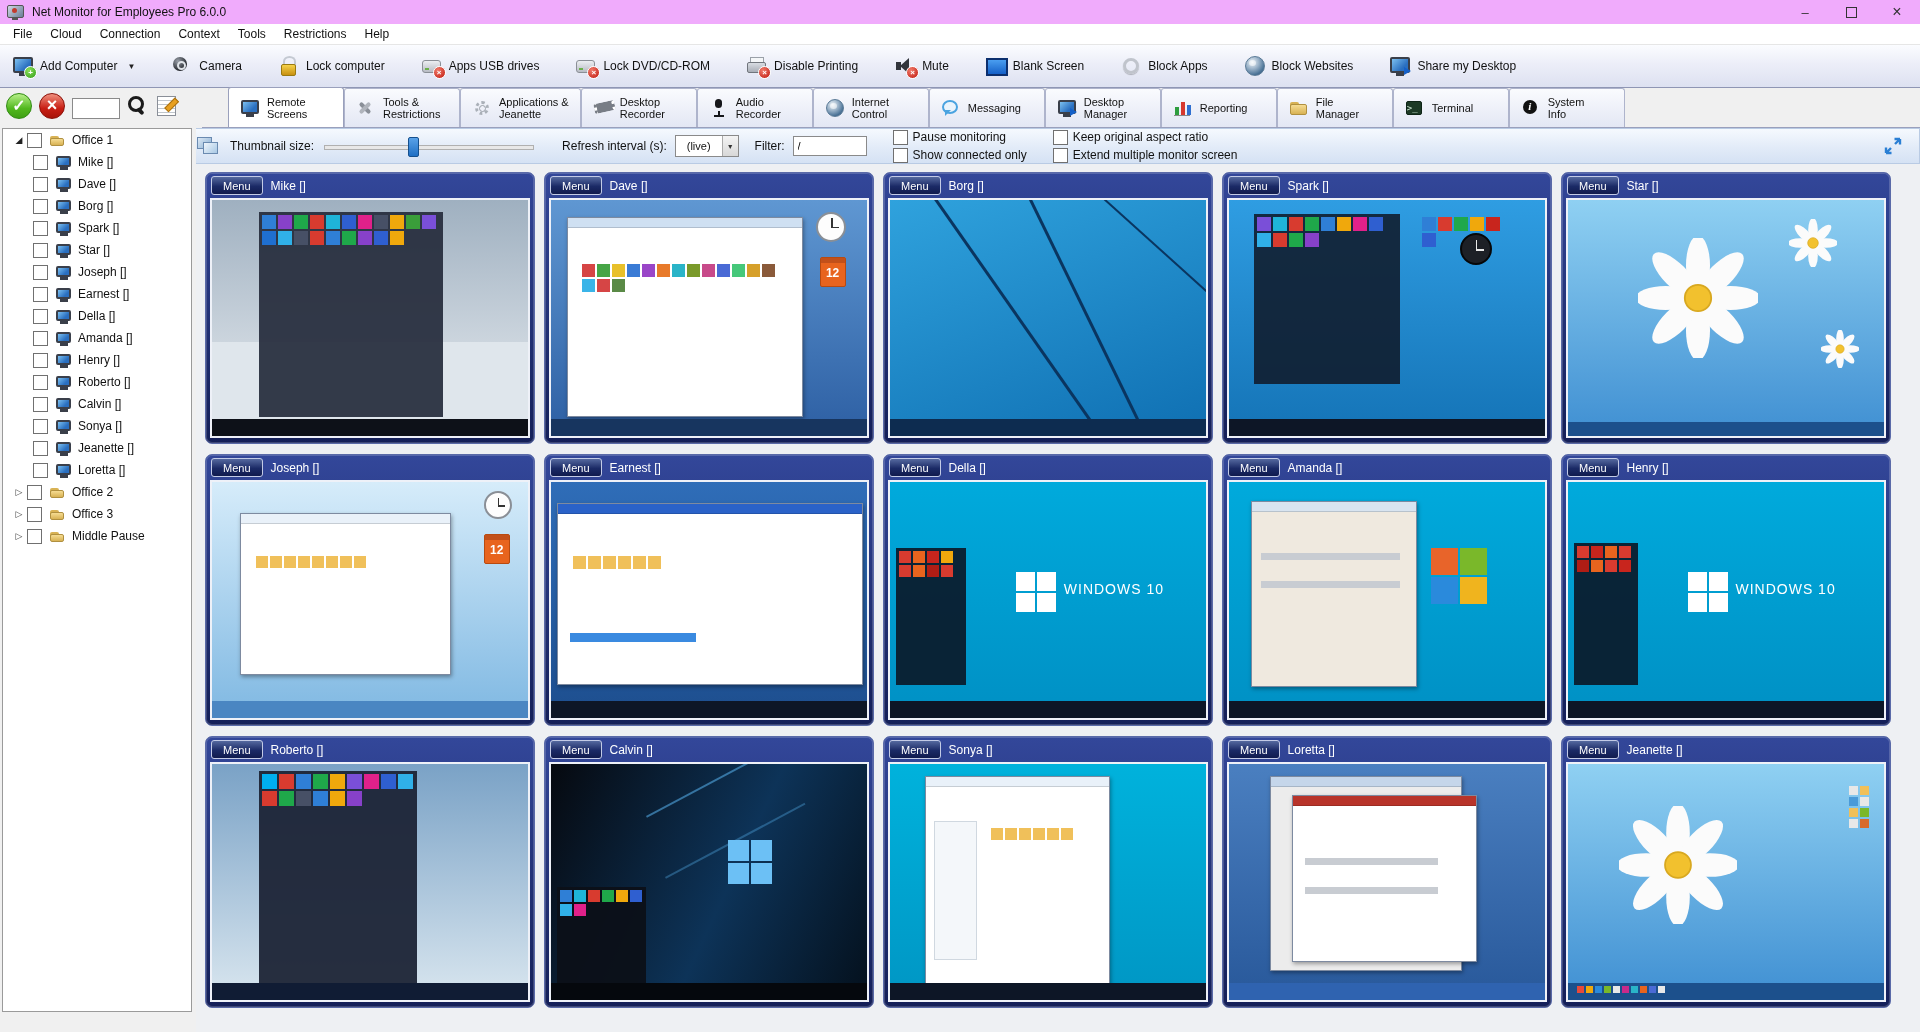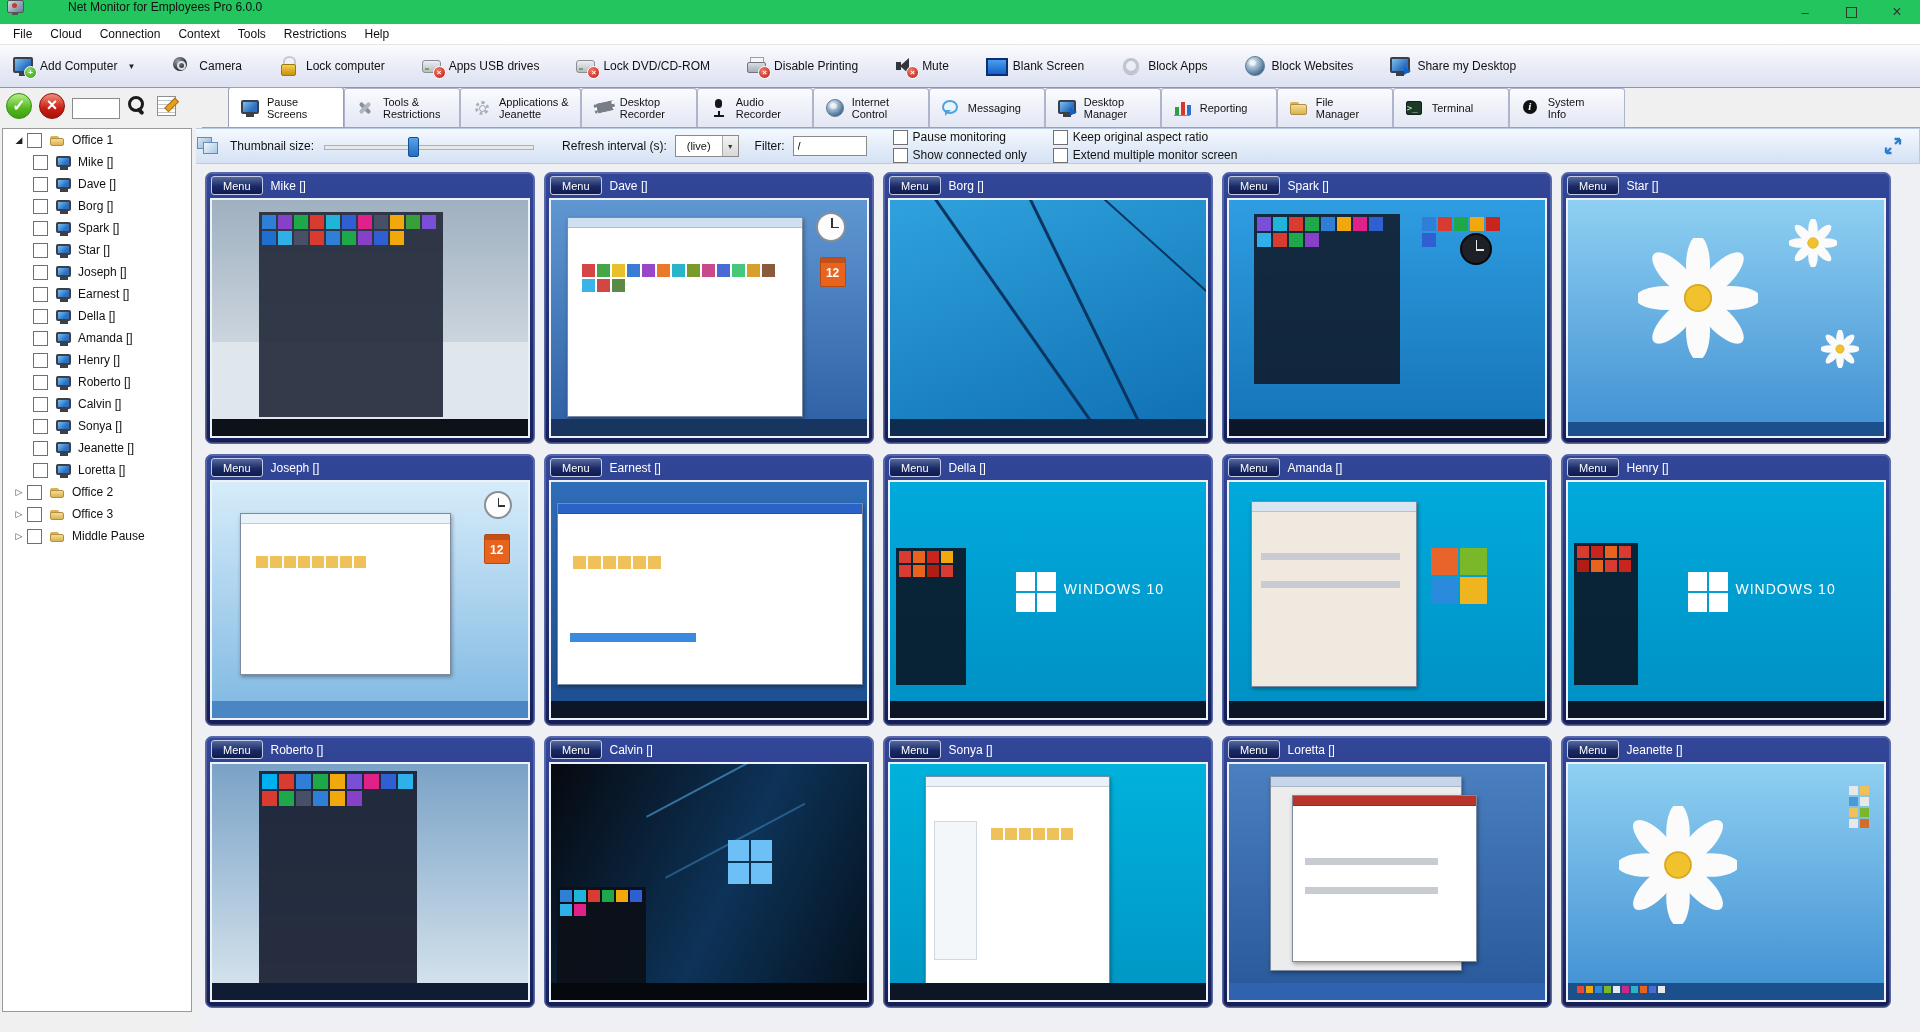--- a/index.html
+++ b/index.html
@@ -1,20 +1,20 @@
 <!DOCTYPE html>
 <html style="--frame-top: #33479a; --frame-bottom: #141f58;"><head>
 <meta charset="utf-8">
 <style>
   html,body{margin:0;padding:0;width:1920px;height:1032px;overflow:hidden;
     font-family:"Liberation Sans",sans-serif;background:#f0f0f0;-webkit-font-smoothing:antialiased;}
   .window{position:relative;width:1920px;height:1032px;background:#f0f0f0;display:flex;flex-direction:column;}
 
   
-  .titlebar{height:24px;background:#22c55e;display:flex;align-items:flex-start;flex:0 0 auto;gap:36px;}
+  .titlebar{height:24px;background:#f0abfc;display:flex;align-items:center;flex:0 0 auto;}
   .apptitle{font-size:12px;color:#111;margin-left:8px;}
   .wincontrols{margin-left:auto;display:flex;height:100%;}
   .wc{width:46px;height:100%;display:flex;align-items:center;justify-content:center;font-size:13px;color:#333;cursor:default;}
   .wc .rest{width:9px;height:9px;border:1px solid #333;}
   .appicon{width:17px;height:15px;margin-left:7px;position:relative;flex:0 0 auto;}
   .appicon .s{position:absolute;left:0;top:0;width:15px;height:11px;border:1px solid #555;border-radius:2px;background:linear-gradient(135deg,#cfd8e4,#6a7d96);}
   .appicon .d{position:absolute;left:5px;top:3px;width:5px;height:5px;border-radius:50%;background:#c23b2e;}
   .appicon .b{position:absolute;left:5px;bottom:0;width:6px;height:2px;background:#555;}
 
   
@@ -217,21 +217,21 @@
         <span><span class="ic ic-magnifier" style="width: 22px; height: 22px; display: inline-block;"><div style="left: 1px; top: 1px; width: 10px; height: 10px; border-radius: 50%; border: 3px solid rgb(26, 26, 26); position: absolute;"></div><div style="left: 12px; top: 12px; width: 8px; height: 3.5px; background: rgb(26, 26, 26); border-radius: 2px; transform: rotate(45deg); transform-origin: 0px 0px; position: absolute;"></div></span></span>
         <span><span class="ic ic-pad" style="width: 24px; height: 24px; display: inline-block;"><div style="left: 1px; top: 2px; width: 17px; height: 18px; background: repeating-linear-gradient(transparent 0px, transparent 3px, rgb(192, 198, 204) 3px, rgb(192, 198, 204) 4px) rgb(255, 255, 255); border: 1px solid rgb(138, 143, 152); position: absolute;"></div><div style="left: 8px; top: 8px; width: 13px; height: 3.5px; background: rgb(232, 160, 32); border: 1px solid rgb(168, 112, 16); transform: rotate(-45deg); position: absolute;"></div></span></span>
       </div>
     <div class="tabzone" id="tabzone">
         <div class="tab sel">
           <span class="ic ic-monitor" style="width: 20px; height: 20px; display: inline-block;">
             <div style="left: 1px; top: 2px; width: 14px; height: 10px; border: 2px solid rgb(58, 63, 74); border-radius: 2px; background: linear-gradient(135deg, rgb(124, 192, 240) 0%, rgb(42, 111, 192) 70%); position: absolute;"></div>
             <div style="left: 6px; bottom: 1px; width: 8px; height: 3px; background: rgb(58, 63, 74); position: absolute;"></div>
           </span>
           <div class="tlines">
-            <span>Pause</span>
+            <span>Remote</span>
             <span>Screens</span>
           </div>
         </div>
         <div class="tab">
           <span class="ic ic-tools" style="width: 20px; height: 20px; display: inline-block;">
             <div style="left: 2px; top: 8px; width: 14px; height: 4px; background: rgb(138, 143, 152); border-radius: 2px; transform: rotate(45deg); position: absolute;"></div>
             <div style="left: 2px; top: 8px; width: 14px; height: 4px; background: rgb(176, 180, 188); border-radius: 2px; transform: rotate(-45deg); position: absolute;"></div>
           </span>
           <div class="tlines">
             <span>Tools &amp;</span>

